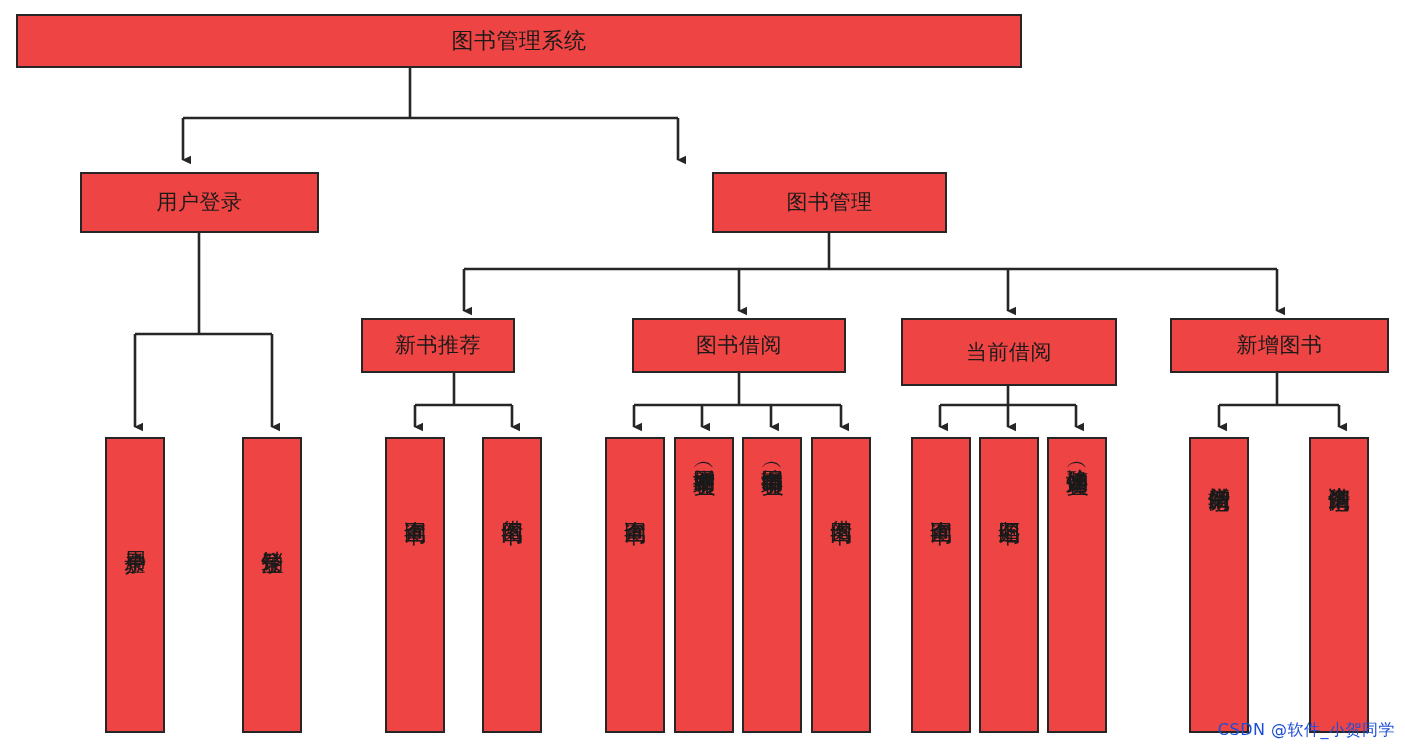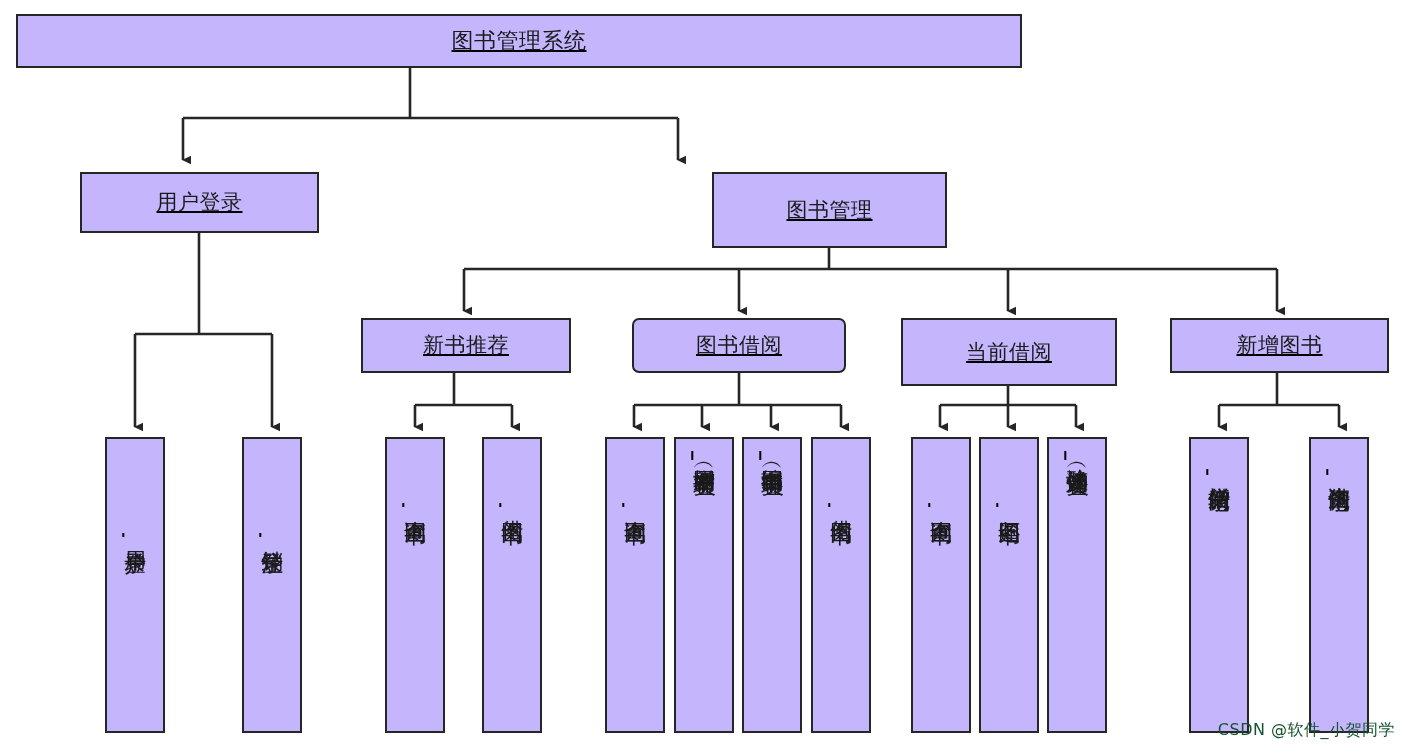--- a/index.html
+++ b/index.html
@@ -21,27 +21,26 @@
   #connector-layer {
     position: absolute;
     left: 0;
     top: 0;
     width: 1405px;
     height: 747px;
   }
   .node {
     position: absolute;
     box-sizing: border-box;
-    background: #c4b5fd;
+    background: #ef4444;
     border: 2px solid #262626;
     display: flex;
     align-items: center;
     justify-content: center;
     z-index: 2;
-    text-decoration: underline;
   }
   .node-label {
     color: #1a1a1a;
     text-align: center;
     line-height: 1.18;
     letter-spacing: 0.5px;
   }
   .node-root .node-label {
     font-size: 22px;
   }
@@ -68,21 +67,21 @@
     padding-top: 52px;
   }
   .node-leaf.leaf-vlow .node-label {
     padding-top: 82px;
   }
   #watermark {
     position: absolute;
     right: 10px;
     bottom: 6px;
     font-size: 16px;
-    color: #14532d;
+    color: #1d4ed8;
     letter-spacing: 0.5px;
     z-index: 3;
     white-space: nowrap;
   }
 </style>
 </head>
 <body>
 
 <div id="diagram-root">
 
@@ -149,29 +148,29 @@
   </svg>
 
   <div class="node node-root" style="left:16px; top:14px; width:1006px; height:54px;">
     <span class="node-label">图书管理系统</span>
   </div>
 
   <div class="node node-l1" style="left:80px; top:172px; width:239px; height:61px;">
     <span class="node-label">用户登录</span>
   </div>
 
-  <div class="node node-l1" style="left:712px; top:172px; width:235px; height:76px;">
+  <div class="node node-l1" style="left:712px; top:172px; width:235px; height:61px;">
     <span class="node-label">图书管理</span>
   </div>
 
-  <div class="node node-l2" style="left:361px; top:318px; width:210px; height:55px;">
+  <div class="node node-l2" style="left:361px; top:318px; width:154px; height:55px;">
     <span class="node-label">新书推荐</span>
   </div>
 
-  <div class="node node-l2" style="left:632px; top:318px; width:214px; height:55px;border-radius:7px;">
+  <div class="node node-l2" style="left:632px; top:318px; width:214px; height:55px;">
     <span class="node-label">图书借阅</span>
   </div>
 
   <div class="node node-l2" style="left:901px; top:318px; width:216px; height:68px;">
     <span class="node-label">当前借阅</span>
   </div>
 
   <div class="node node-l2" style="left:1170px; top:318px; width:219px; height:55px;">
     <span class="node-label">新增图书</span>
   </div>

